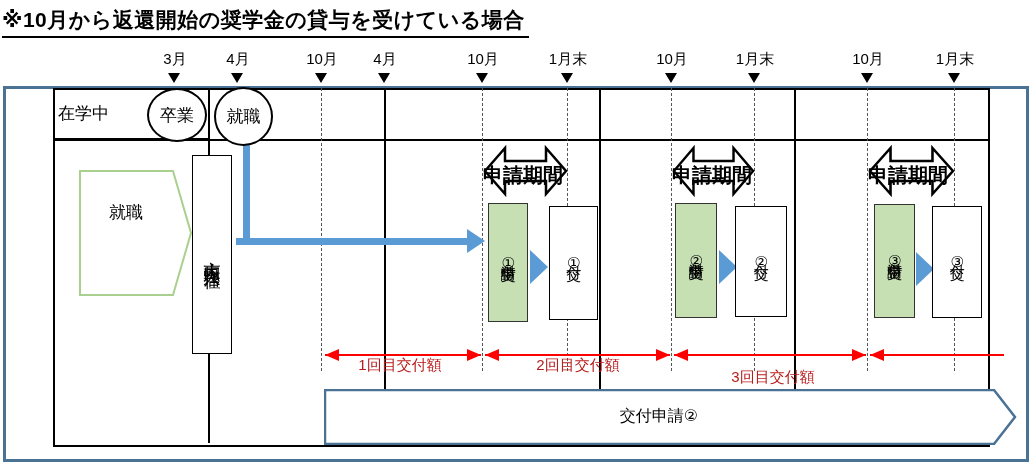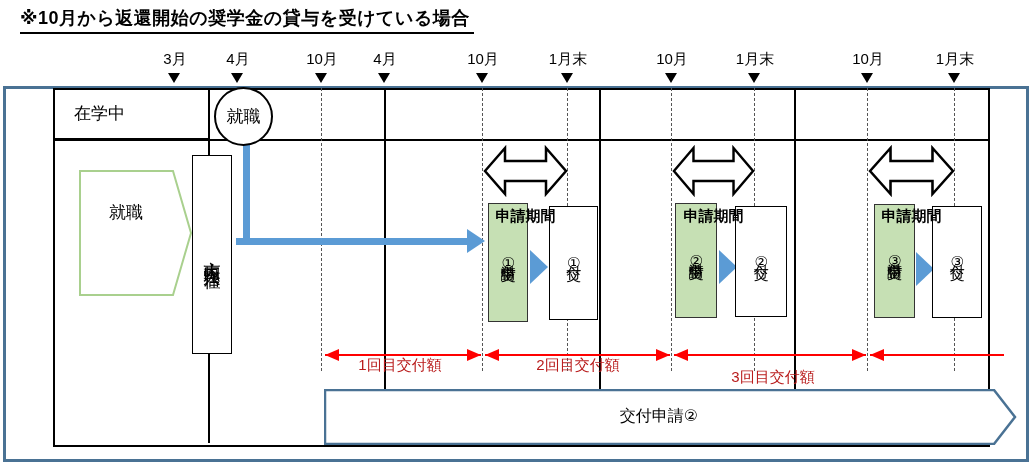--- a/index.html
+++ b/index.html
@@ -1,19 +1,19 @@
 <!DOCTYPE html>
 <html><head>
 <meta charset="utf-8">
 <style>
   html,body{margin:0;padding:0;background:#fff;}
   .stage{position:relative;width:1036px;height:470px;background:#fff;overflow:hidden;
          font-family:"Liberation Sans","DejaVu Sans",sans-serif;color:#000;}
   .abs{position:absolute;}
-  .title{position:absolute;left:20px;top:6px;font-size:18px;font-weight:bold;
+  .title{position:absolute;left:2px;top:6px;font-size:21px;font-weight:bold;
          border-bottom:2px solid #000;padding:0 4px 2px 0;letter-spacing:0.5px;}
   .frame{position:absolute;left:3px;top:86px;width:1020px;height:370px;border:3px solid #4a7294;}
   .table{position:absolute;left:53px;top:88px;width:933px;height:355px;border:2px solid #000;}
   .hline{position:absolute;background:#000;}
   .vline{position:absolute;background:#000;width:2px;}
   .dline{position:absolute;width:0;border-left:1.5px dashed #555;}
   .mlabel{position:absolute;top:50px;width:70px;text-align:center;font-size:15px;}
   .mtri{position:absolute;top:73px;width:0;height:0;
         border-left:6.5px solid transparent;border-right:6.5px solid transparent;border-top:10px solid #000;}
   .circle{position:absolute;background:#fff;border:2.5px solid #000;border-radius:50%;
@@ -30,21 +30,21 @@
   .bluev{position:absolute;background:#5b9bd5;z-index:5;}
   .bluehead{position:absolute;width:0;height:0;border-top:12px solid transparent;
         border-bottom:12px solid transparent;border-left:18px solid #5b9bd5;z-index:5;}
   .rline{position:absolute;top:354px;height:2px;background:#f00;z-index:3;}
   .rh-l{position:absolute;top:349px;width:0;height:0;border-top:6px solid transparent;
         border-bottom:6px solid transparent;border-right:14px solid #f00;z-index:3;}
   .rh-r{position:absolute;top:349px;width:0;height:0;border-top:6px solid transparent;
         border-bottom:6px solid transparent;border-left:14px solid #f00;z-index:3;}
   .rlabel{position:absolute;top:356px;width:160px;text-align:center;font-size:15px;color:#b91c1c;z-index:3;}
   .period-svg{position:absolute;z-index:4;}
-  .period-label{position:absolute;text-align:center;font-size:15px;font-weight:bold;z-index:5;margin-top:45px;}
+  .period-label{position:absolute;font-size:20px;font-weight:bold;z-index:5;}
   .pent-label{position:absolute;text-align:center;font-size:16px;z-index:6;}
   .jobtext{position:absolute;text-align:center;font-size:17px;line-height:46px;z-index:3;}
   svg{display:block;}
 </style>
 </head>
 <body>
 
 <div class="stage">
 
   <div class="title">※10月から返還開始の奨学金の貸与を受けている場合</div>
@@ -83,21 +83,22 @@
   <div class="mtri" style="left:231px;"></div>
   <div class="mtri" style="left:315px;"></div>
   <div class="mtri" style="left:378px;"></div>
   <div class="mtri" style="left:476px;"></div>
   <div class="mtri" style="left:561px;"></div>
   <div class="mtri" style="left:665px;"></div>
   <div class="mtri" style="left:748px;"></div>
   <div class="mtri" style="left:861px;"></div>
   <div class="mtri" style="left:948px;"></div>
 
-  <div class="cell-label" style="left:74px;top:102px;">在学中</div>
+  <div class="cell-label" style="left:58px;top:102px;">在学中</div>
+  <div class="circle" style="left:147px;top:88px;width:56px;height:50px;">卒業</div>
   <div class="circle" style="left:214px;top:87px;width:55px;height:55px;">就職</div>
 
   <svg class="abs" style="left:79px;top:170px;z-index:3;" width="113" height="126" viewBox="0 0 113 126">
     <polygon points="1,1 94,1 112,63 94,125 1,125" fill="#ffffff" stroke="#a9d08e" stroke-width="2"></polygon>
   </svg>
   <div class="jobtext" style="left:79px;top:190px;width:94px;">
     <div>就職</div>
   </div>
 
   <div class="wbox" style="left:192px;top:155px;width:38px;height:197px;z-index:3;">

